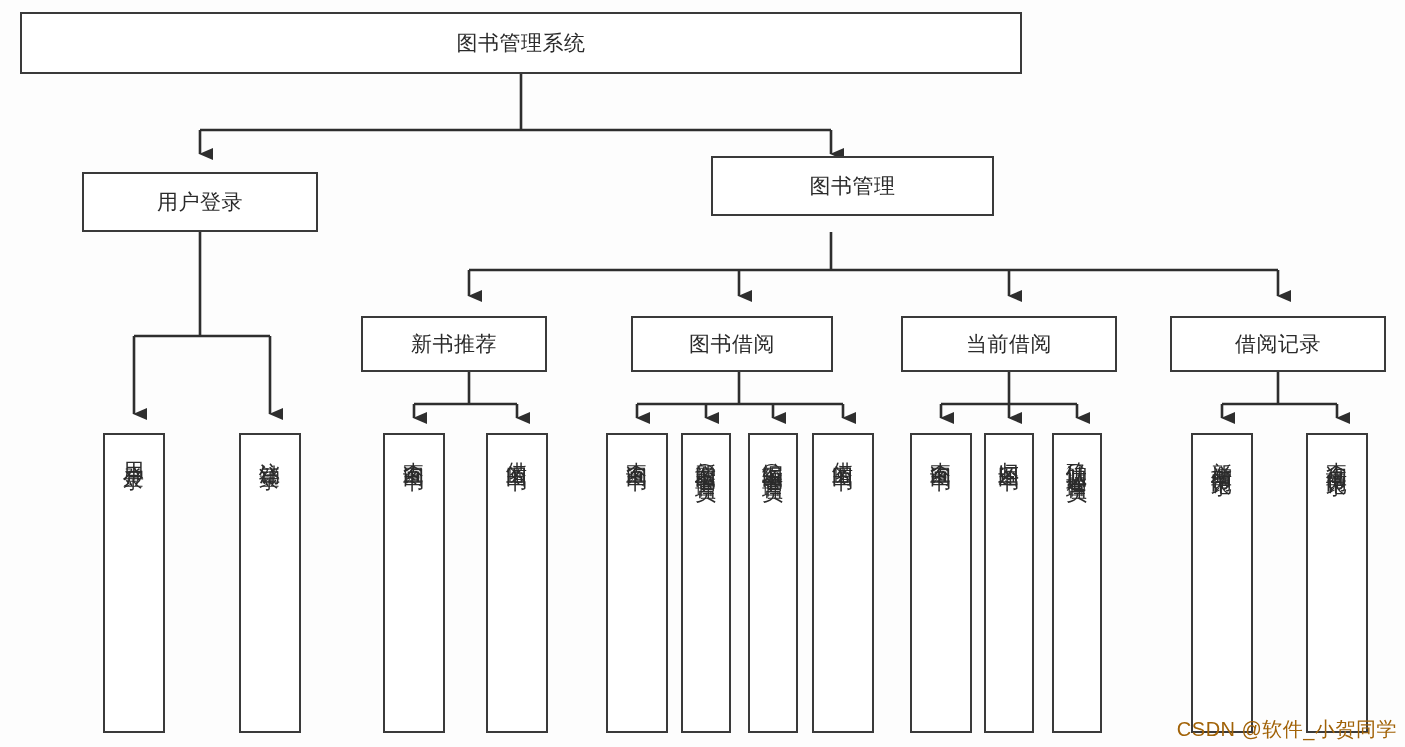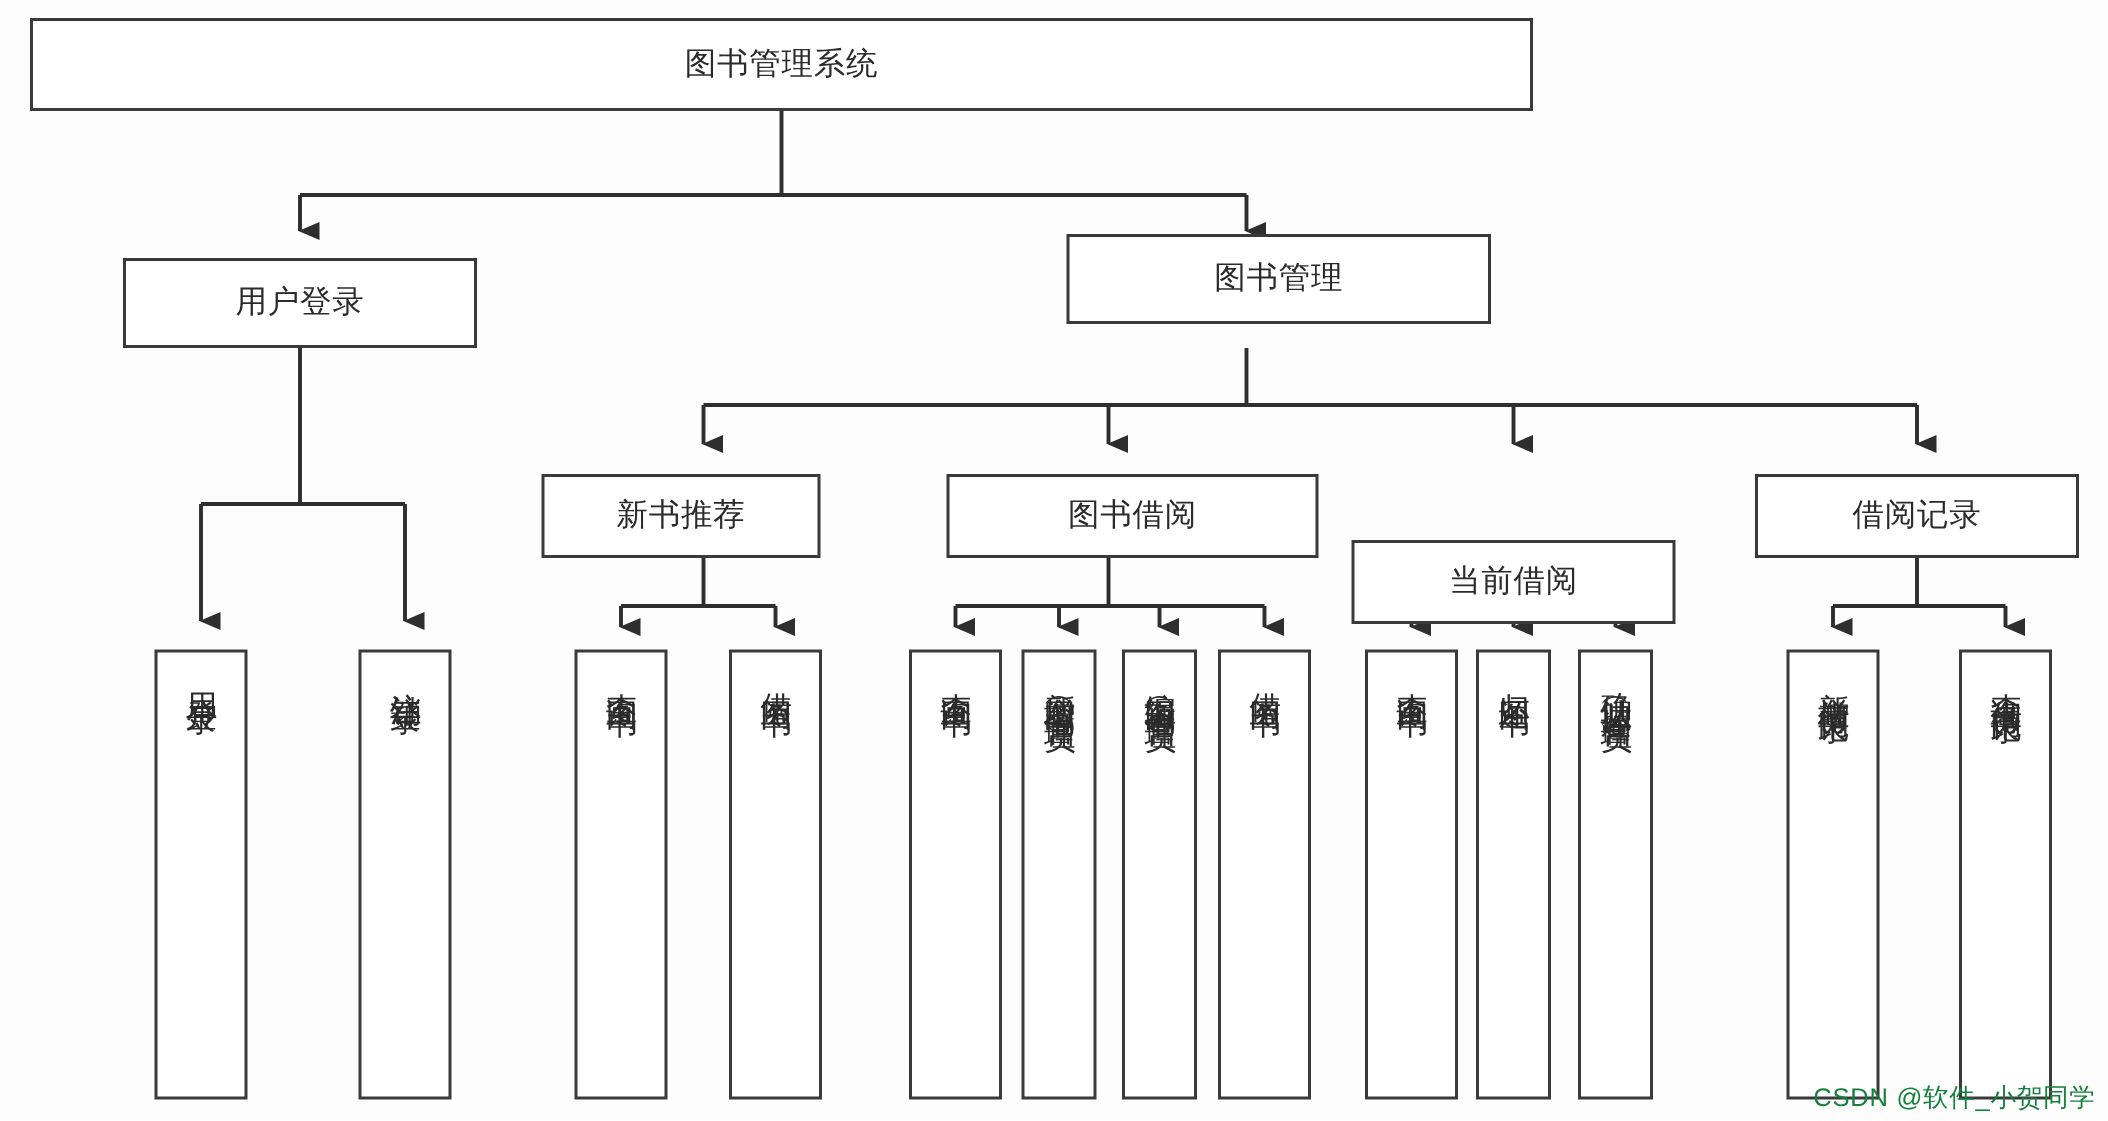--- a/index.html
+++ b/index.html
@@ -57,22 +57,22 @@
     text-orientation: upright;
     font-size: 21px;
     line-height: 1.0;
     letter-spacing: 3px;
     white-space: nowrap;
   }
   .watermark {
     position: absolute;
     right: 8px;
     bottom: 4px;
-    font-size: 17px;
-    color: #15803d;
+    font-size: 20px;
+    color: #a16207;
     letter-spacing: 0.5px;
     z-index: 5;
     white-space: nowrap;
     user-select: none;
   }
 </style>
 </head>
 <body>
 
 <div id="diagram-root">
@@ -137,25 +137,25 @@
   </div>
 
   <div class="node horiz" style="left:711px; top:156px; width:283px; height:60px;">
     <span class="label">图书管理</span>
   </div>
 
   <div class="node horiz" style="left:361px; top:316px; width:186px; height:56px;">
     <span class="label">新书推荐</span>
   </div>
 
-  <div class="node horiz" style="left:631px; top:316px; width:248px; height:56px;">
+  <div class="node horiz" style="left:631px; top:316px; width:202px; height:56px;">
     <span class="label">图书借阅</span>
   </div>
 
-  <div class="node horiz" style="left:901px; top:316px; width:216px; height:56px;margin-top:44px;">
+  <div class="node horiz" style="left:901px; top:316px; width:216px; height:56px;">
     <span class="label">当前借阅</span>
   </div>
 
   <div class="node horiz" style="left:1170px; top:316px; width:216px; height:56px;">
     <span class="label">借阅记录</span>
   </div>
 
   <div class="node vert" style="left:103px; top:433px; width:62px; height:300px;">
     <span class="label">用户登录</span>
   </div>

